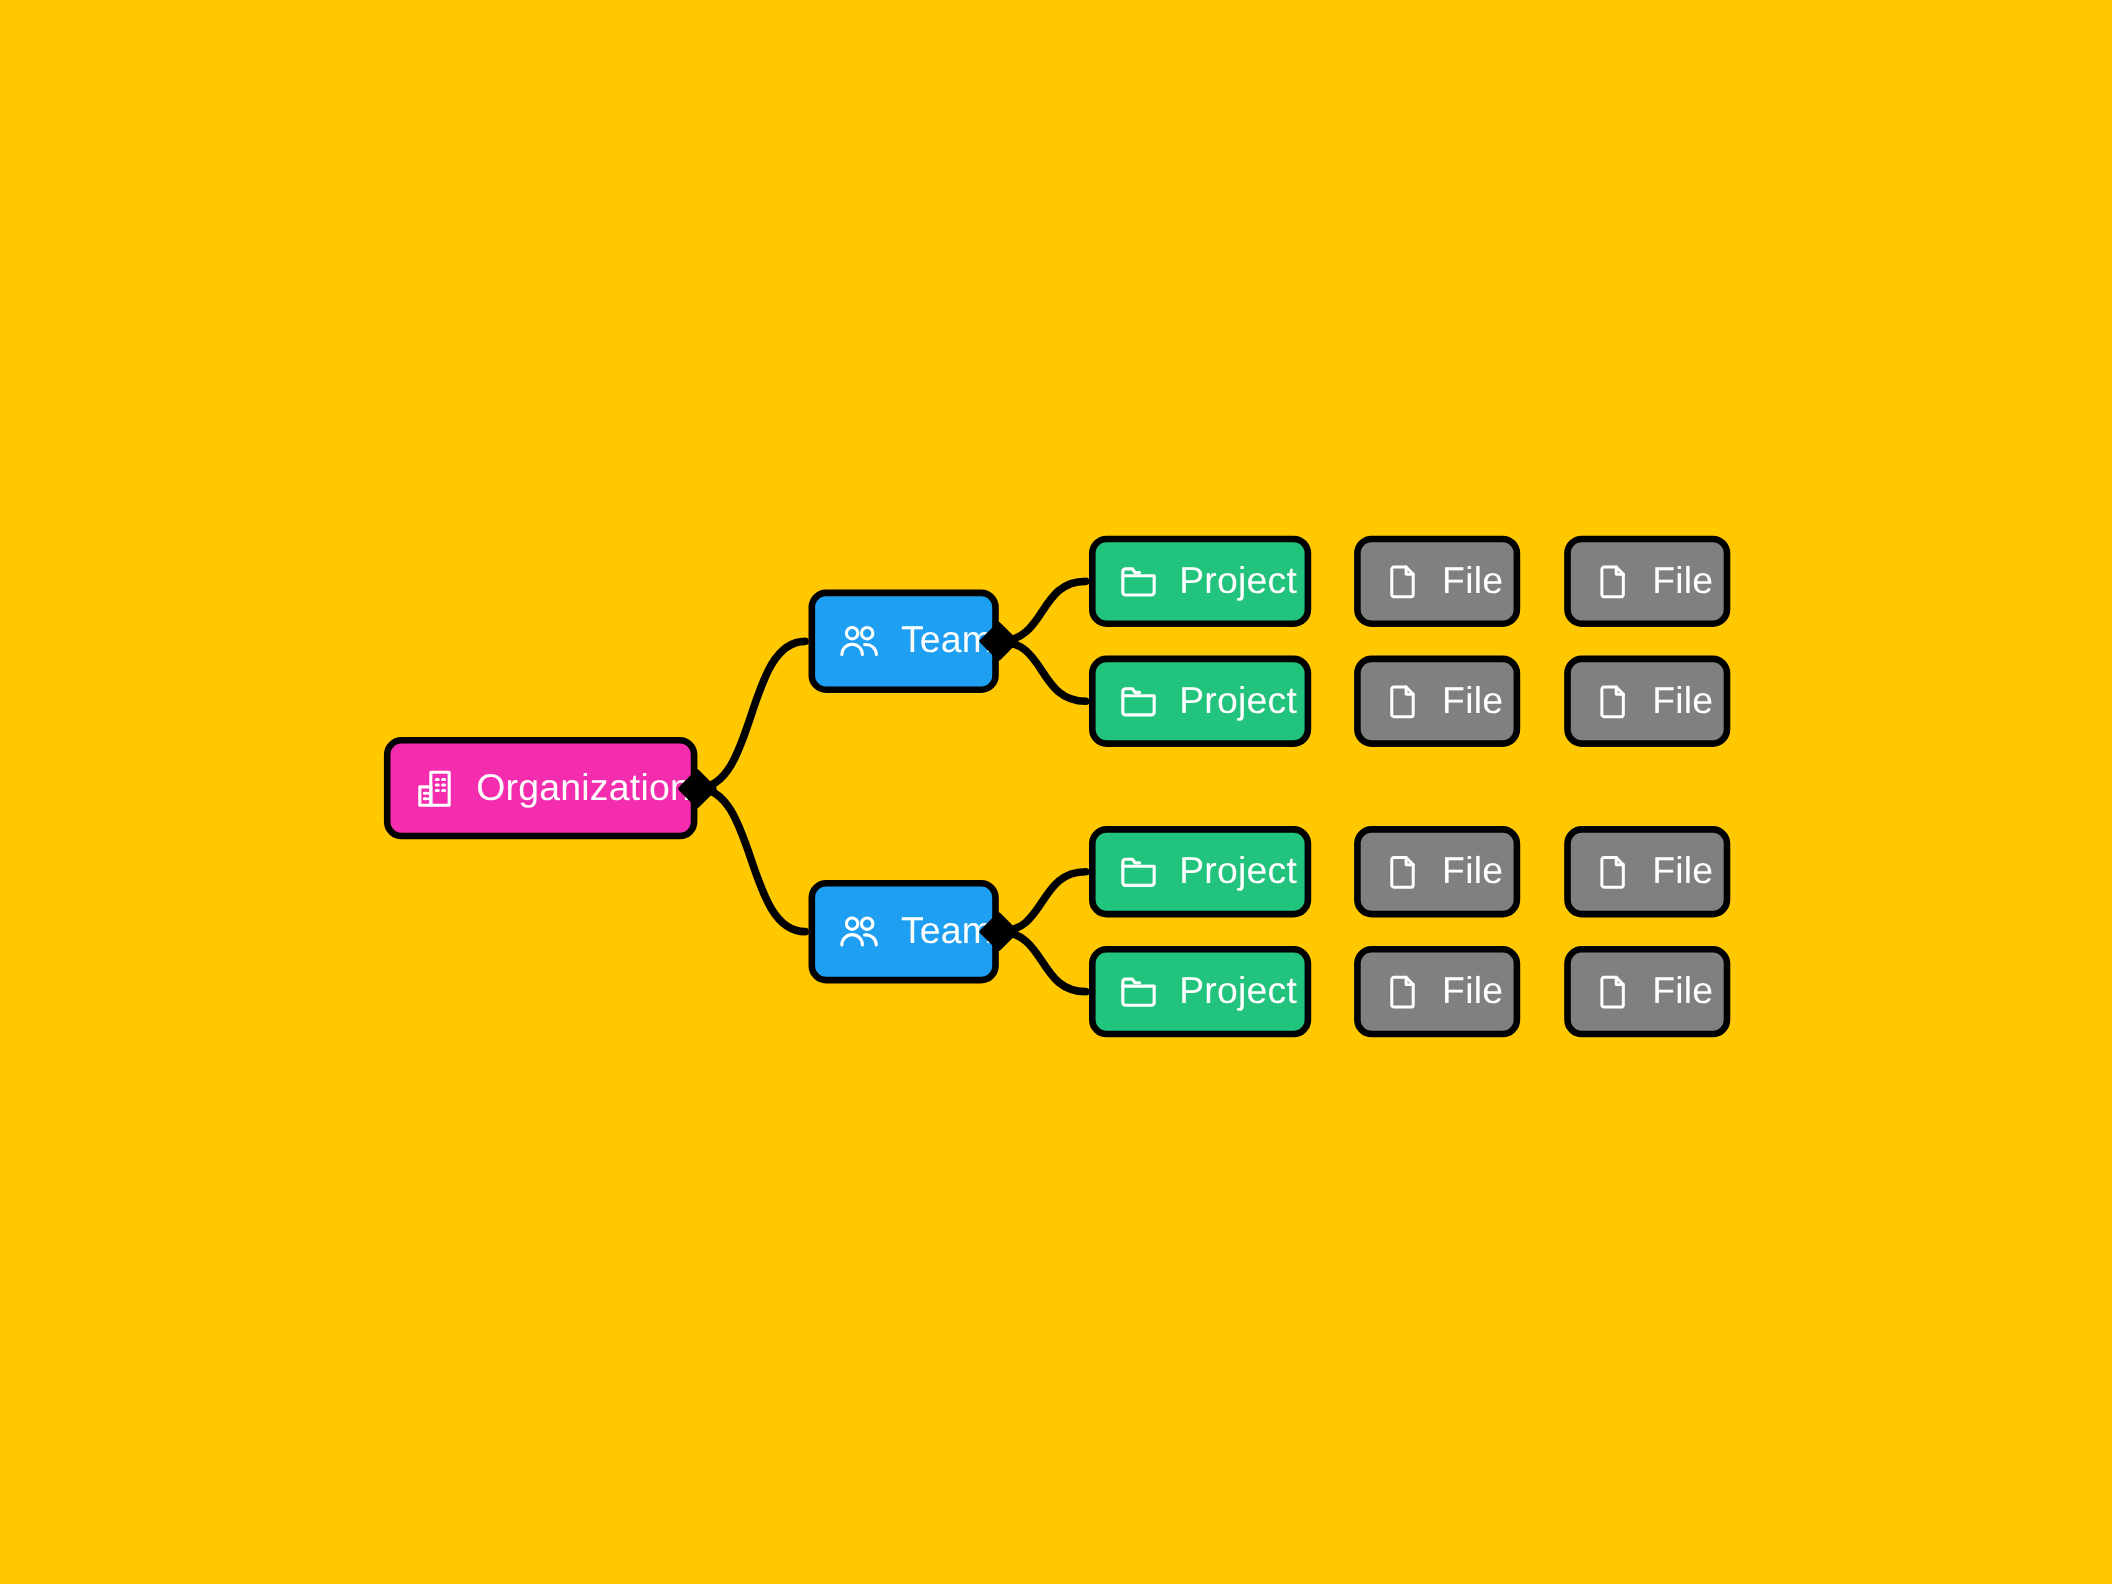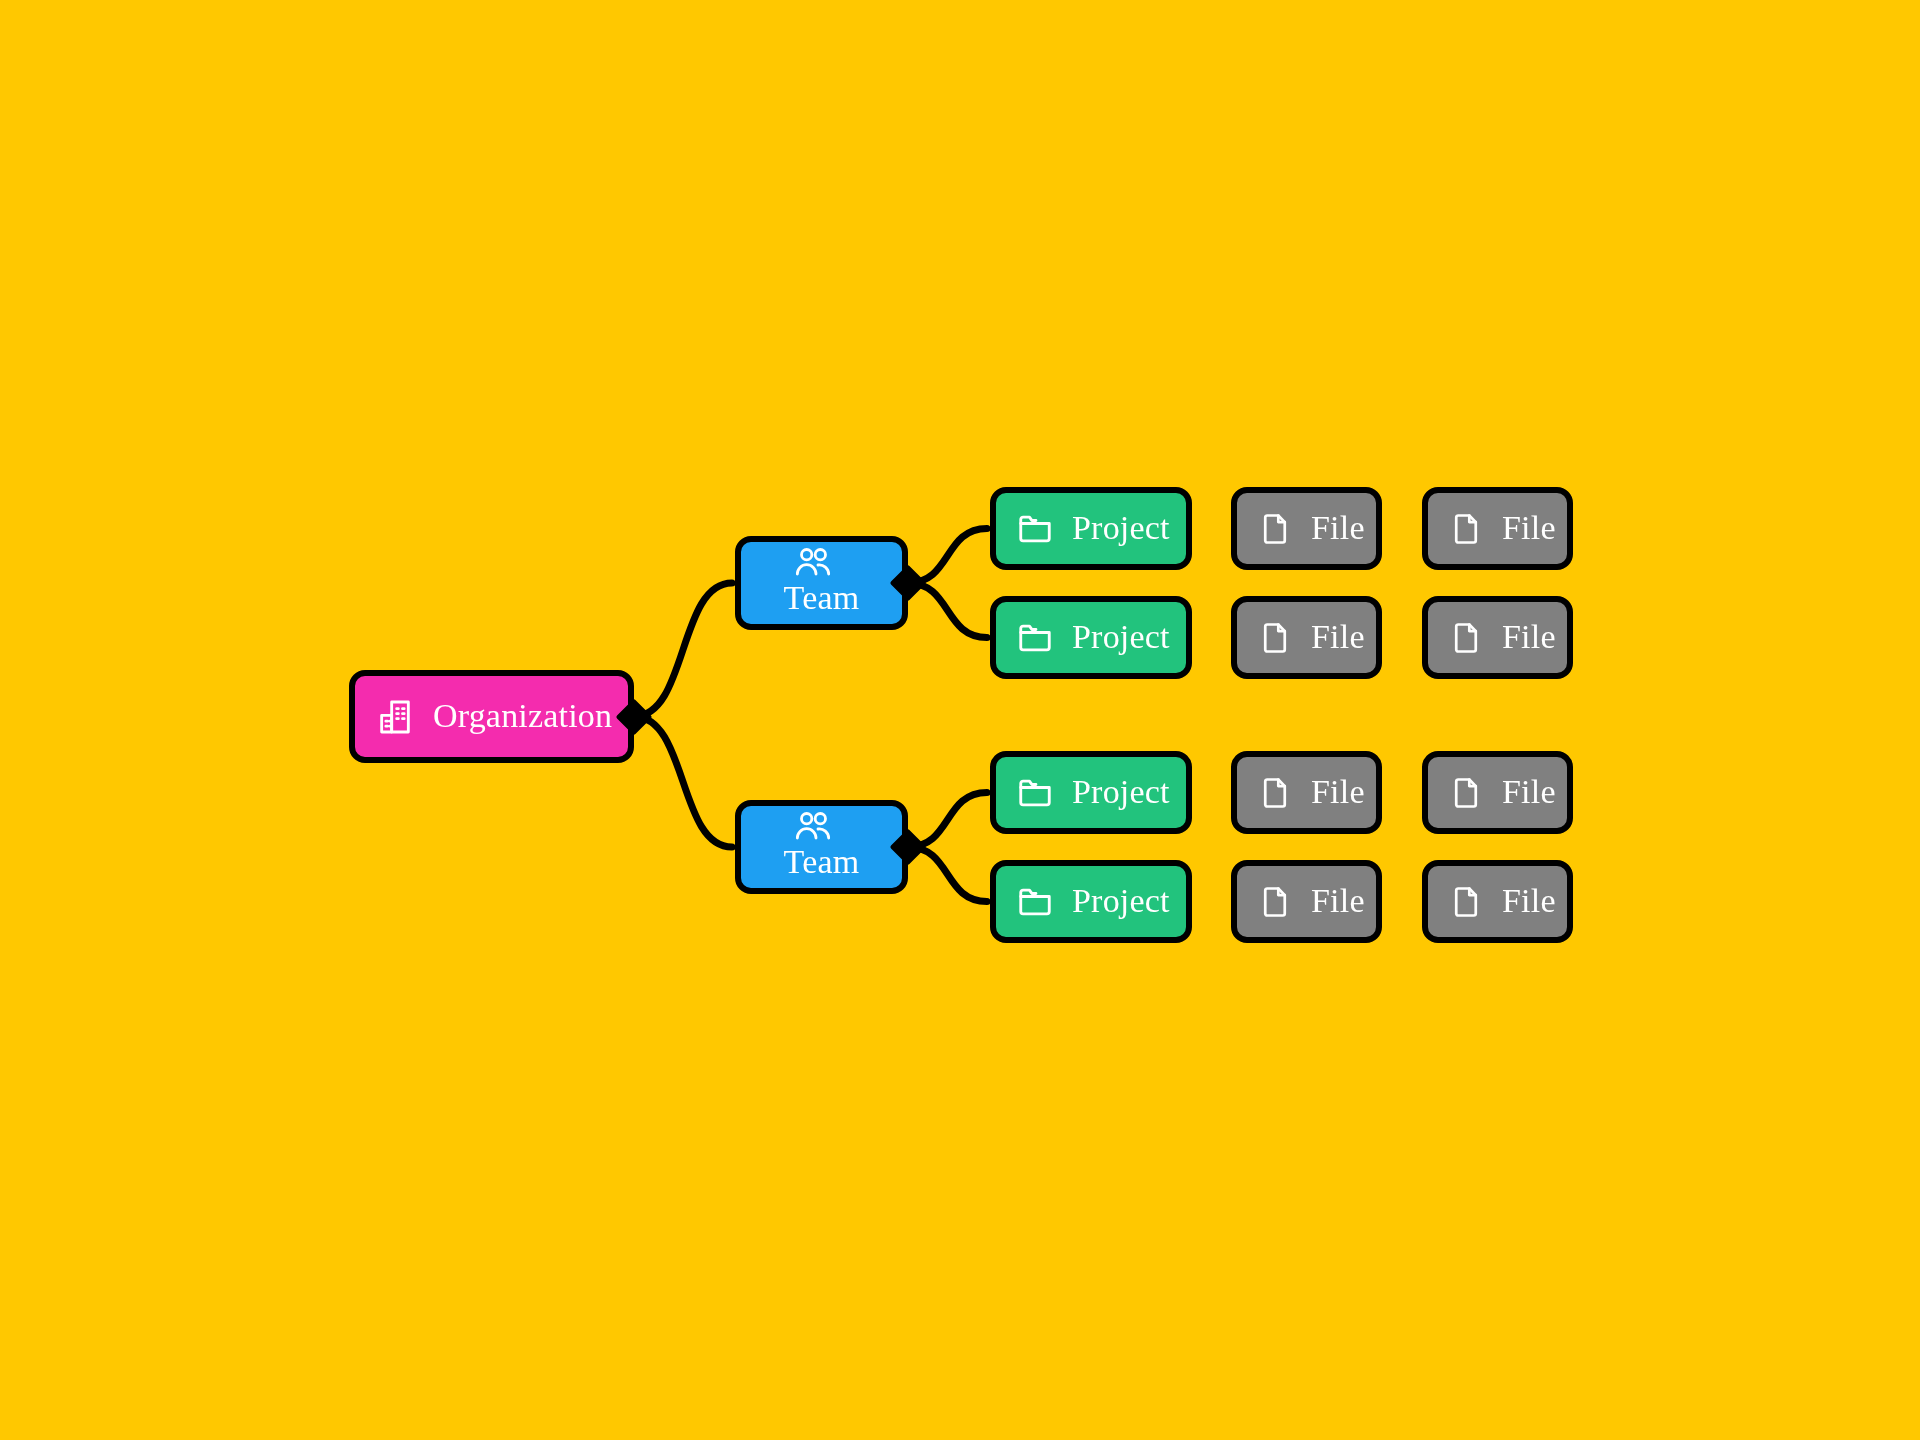--- a/index.html
+++ b/index.html
@@ -43,23 +43,22 @@
     white-space: nowrap;
   }
   .node .ic {
     flex: 0 0 auto;
     display: block;
     margin-right: 18px;
   }
   .node .lbl {
     display: block;
     transform: translateY(-1px);
-    font-family: Liberation Serif, serif;
-  }
-  .node-team  { background: #1E9FF2; flex-direction: column; }
+  }
+  .node-team  { background: #1E9FF2; }
   .node-file  { background: #808080; }
 
   
   .handle {
     position: absolute;
     width: 26px;
     height: 26px;
     background: #000000;
     transform: translate(-50%, -50%) rotate(45deg);
     border-radius: 2px;

